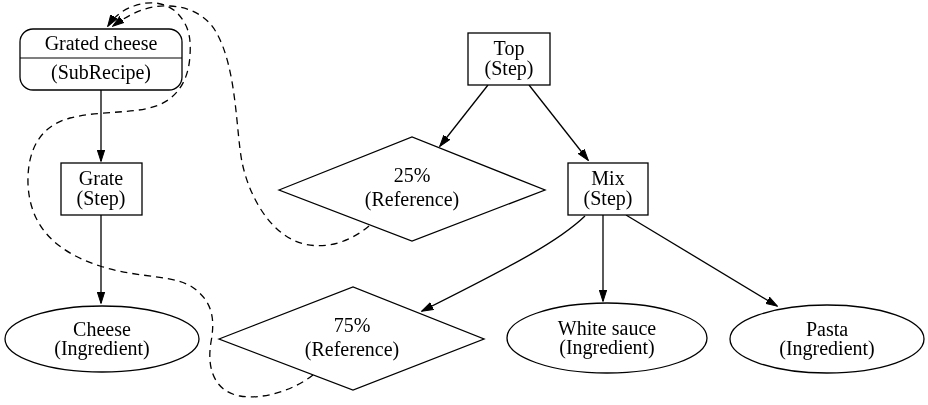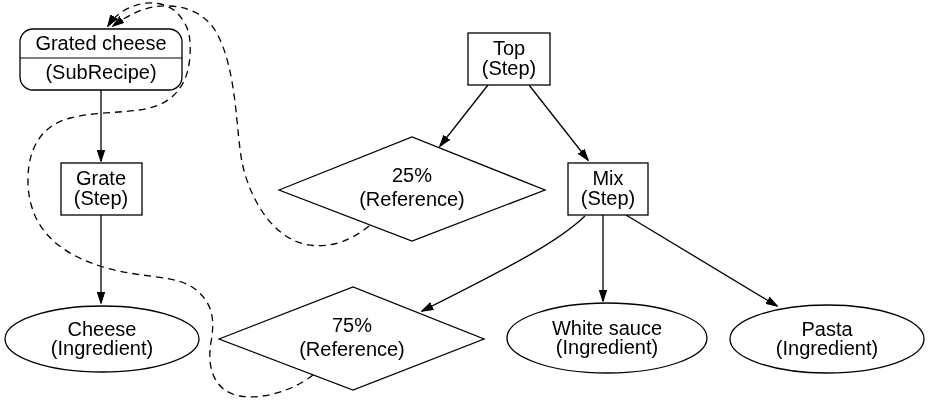--- a/index.html
+++ b/index.html
@@ -5,21 +5,21 @@
   html, body {
     margin: 0;
     padding: 0;
     background: #ffffff;
   }
   #canvas {
     position: relative;
     width: 928px;
     height: 405px;
     background: #ffffff;
-    font-family: Liberation Sans, sans-serif;
+    font-family: Liberation Serif, serif;
   }
   svg { display: block; }
   .edge {
     fill: none;
     stroke: #000000;
     stroke-width: 1.3;
   }
   .edge.dashed {
     stroke-dasharray: 7 5;
   }

